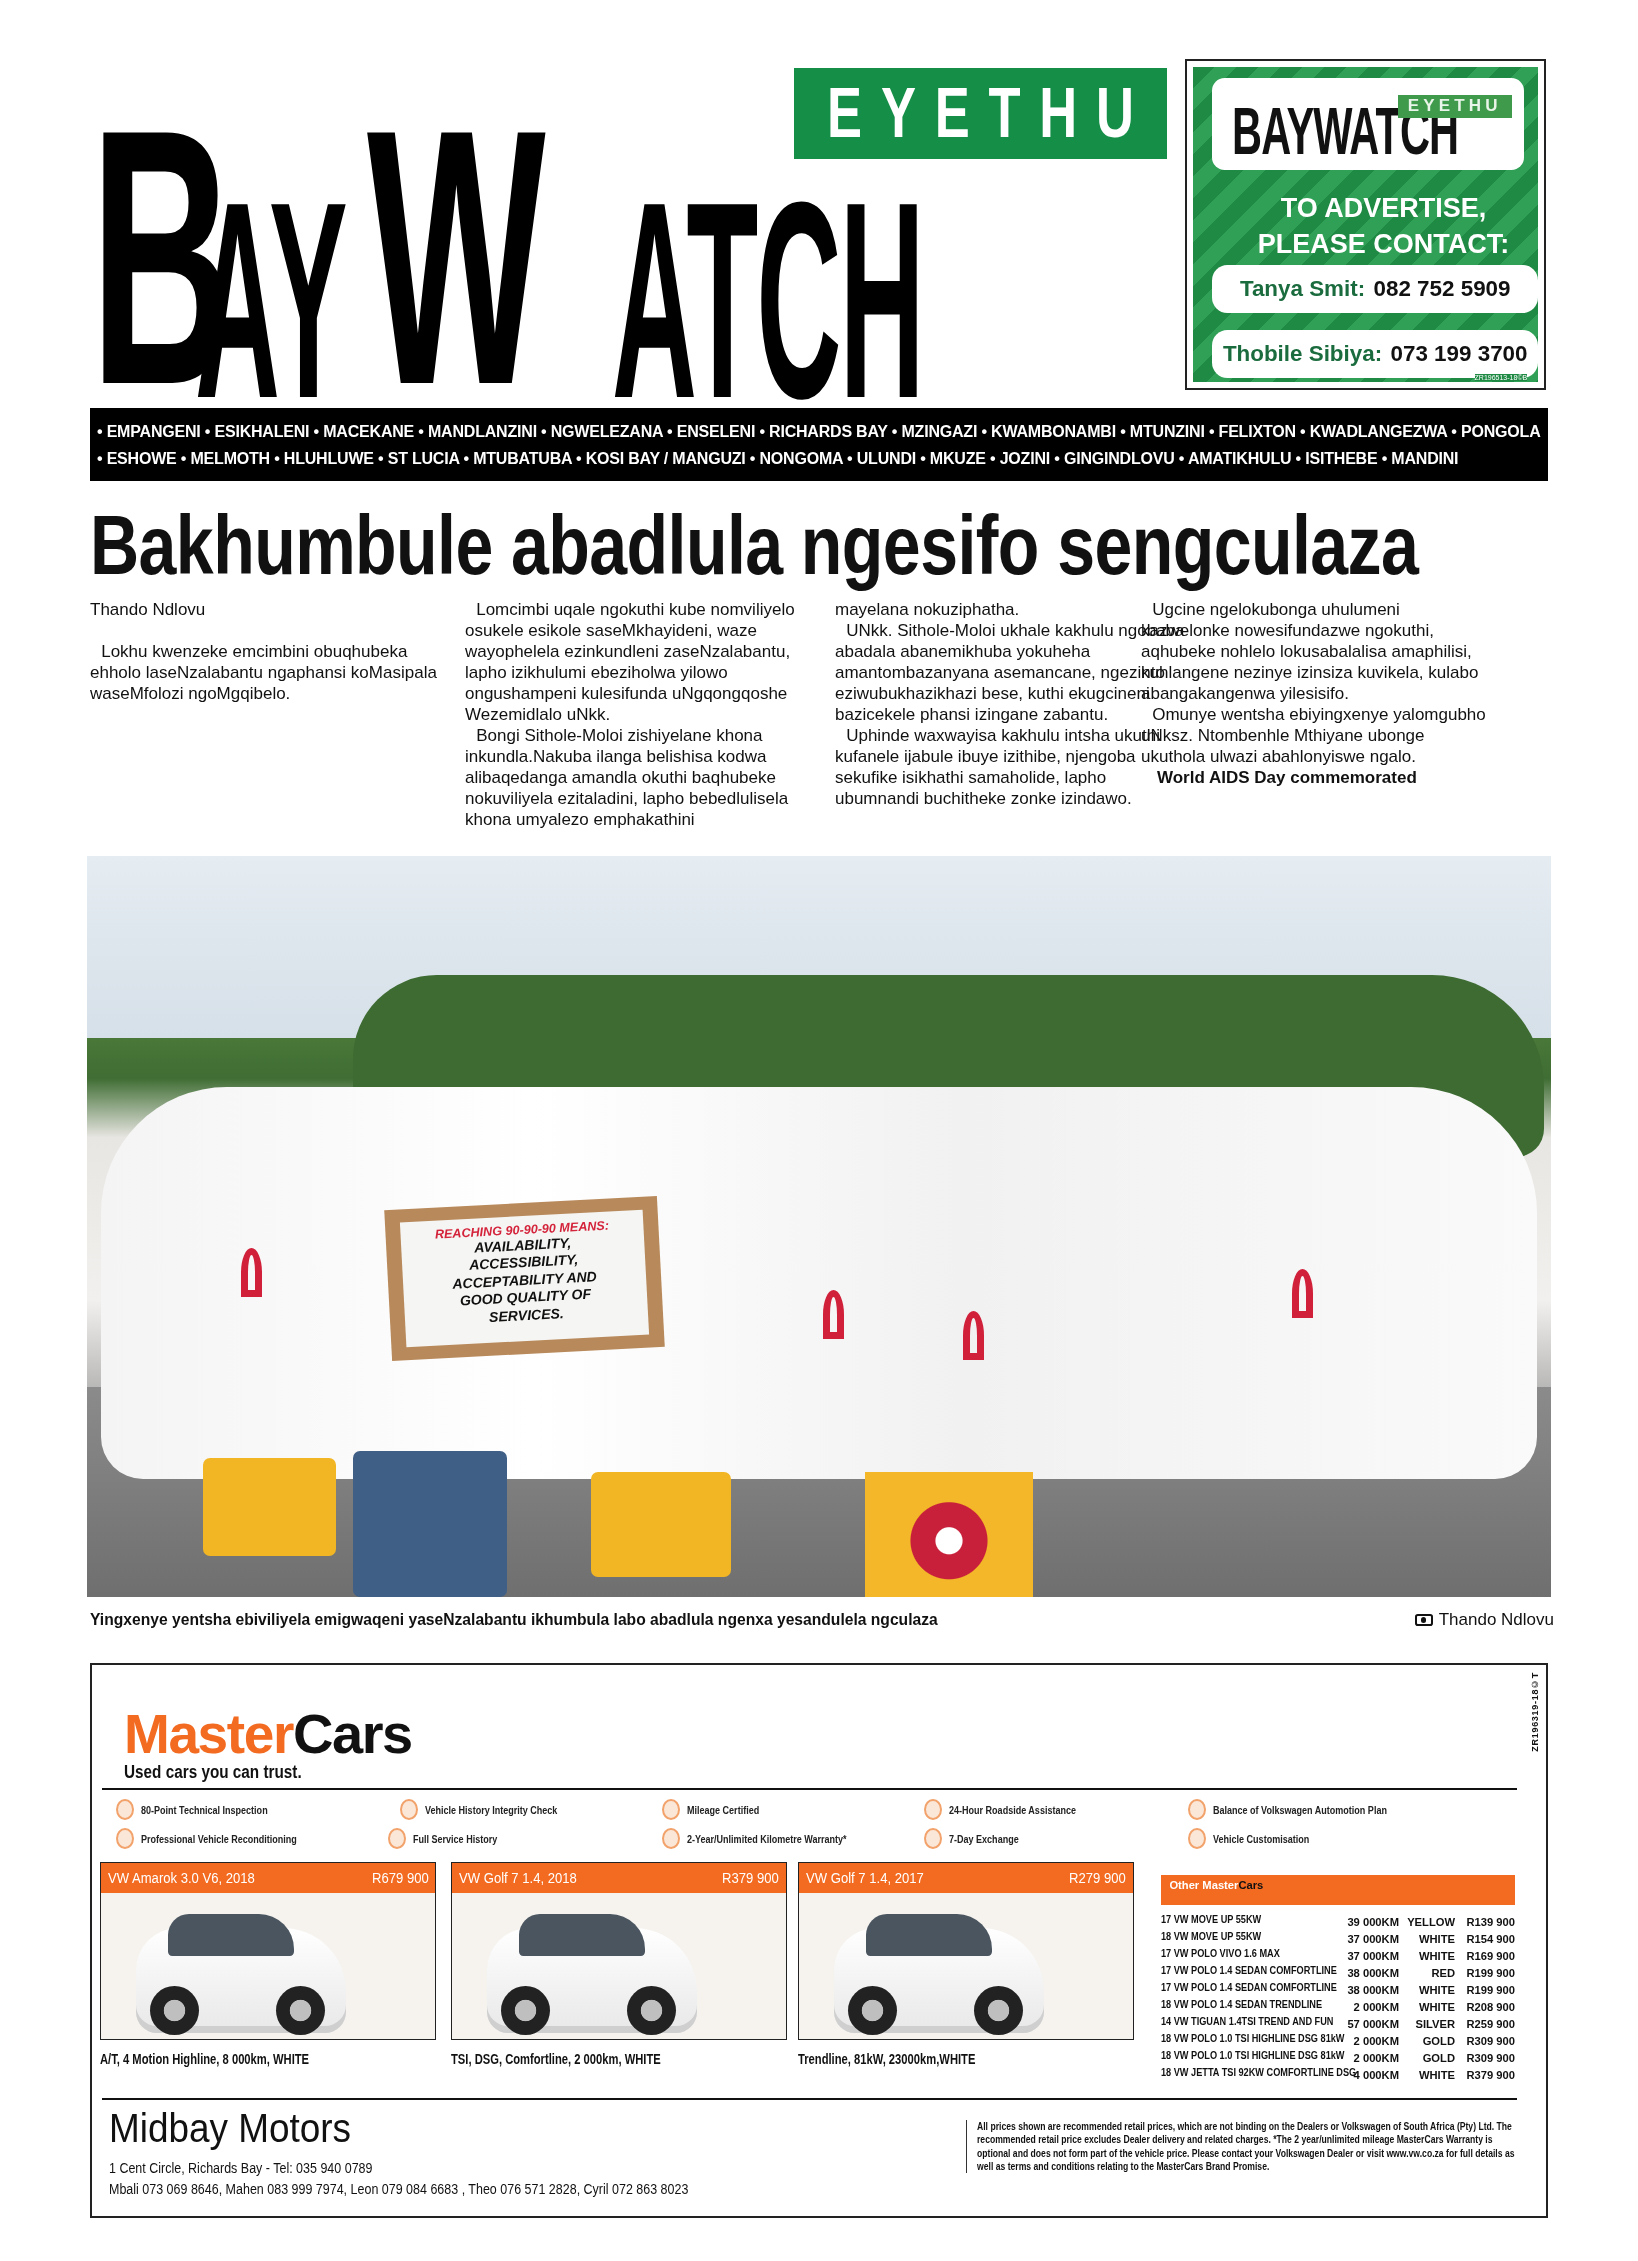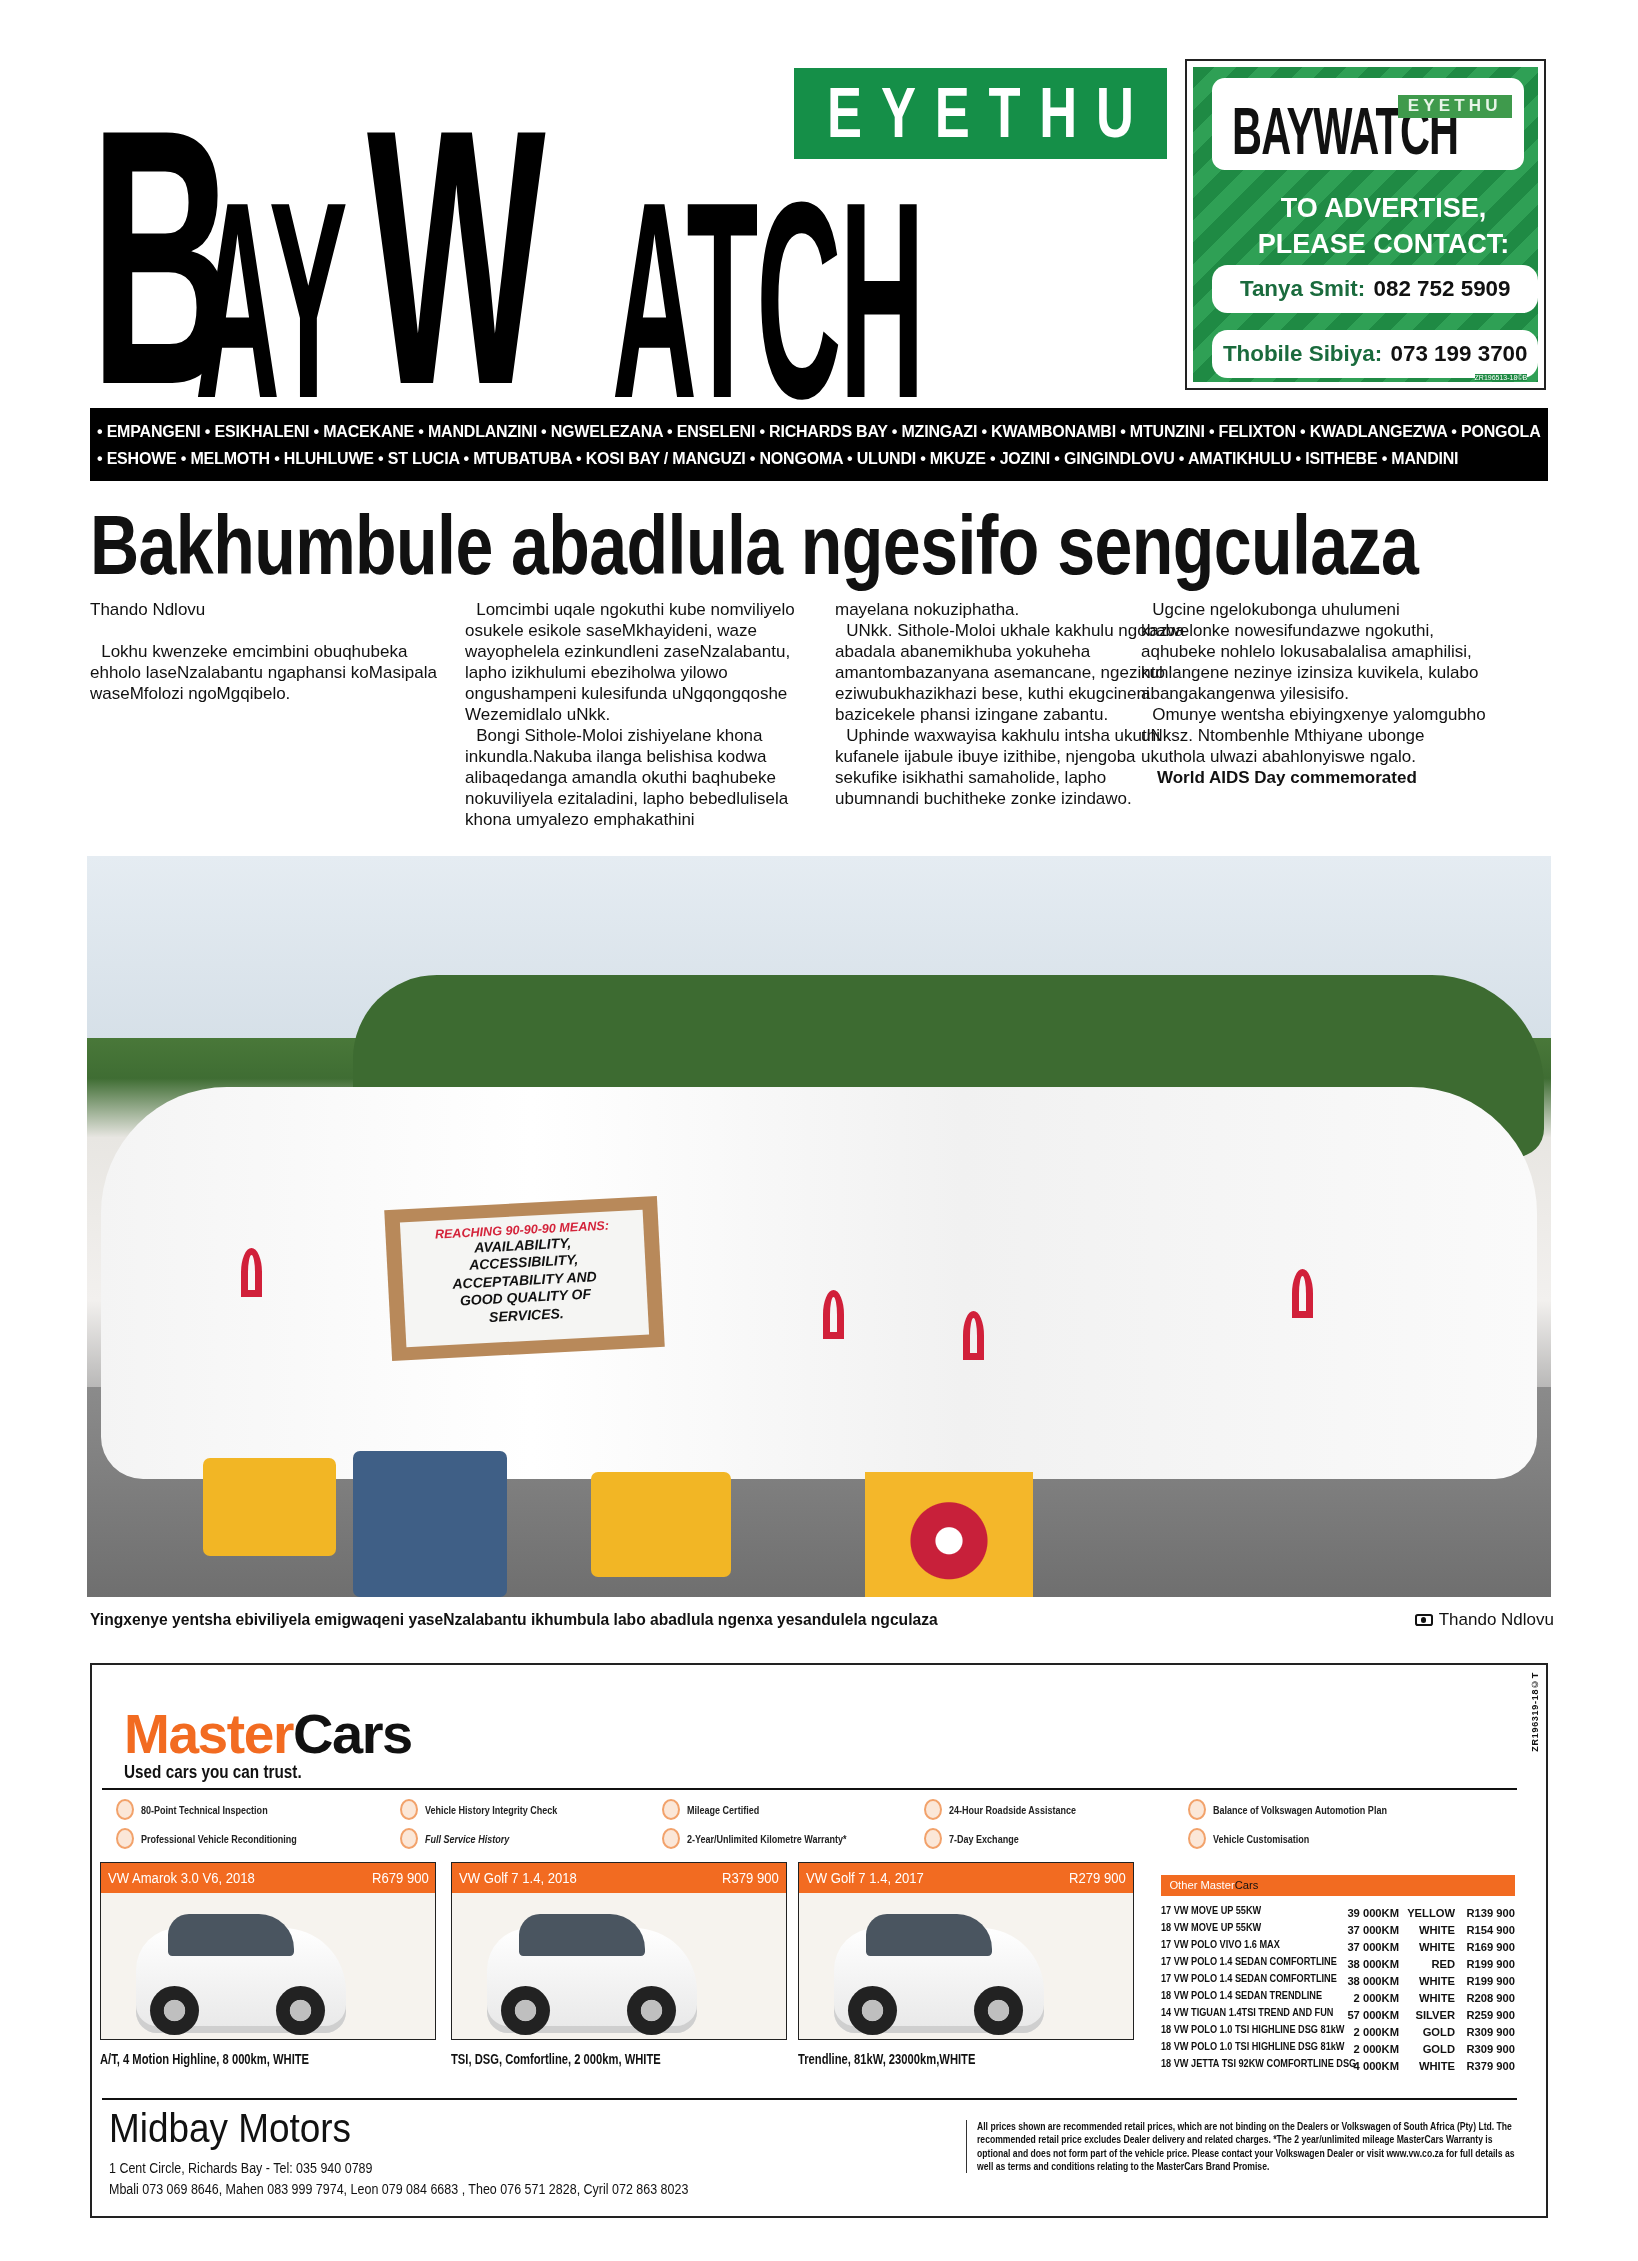--- a/index.html
+++ b/index.html
@@ -111,21 +111,21 @@
   .car-img { height: 147px; background:#f6f3ee; border:1.4px solid #222; border-top:none; position:relative; overflow:hidden; }
   .car-body { position:absolute; left: 35px; top: 35px; width: 210px; height: 105px; background: linear-gradient(180deg,#ffffff,#e8e8e8); border-radius: 42px 63px 21px 21px; box-shadow: inset 0 -7px 0 #cfcfcf; }
   .car-win { position:absolute; left: 67px; top: 21px; width: 126px; height: 42px; background: #4a5560; border-radius: 21px 35px 4.2px 4.2px; }
   .wheel { position:absolute; width: 49px; height: 49px; border-radius:50%; background: radial-gradient(circle,#bfbfbf 0 30%,#222 32%); bottom: 4.2px; }
   .car-desc { margin-top: 11.2px; font-size: 14px; font-weight: 700; transform: scaleX(0.8); transform-origin:left top; white-space:nowrap; }
   .car1 { left: 8.4px; }
   .car2 { left: 359px; }
   .car3 { left: 706px; }
 
   .other { position:absolute; left: 1069px; top: 210px; width: 354px; }
-  .other-head { height: 21px; background:#f26b21; color:#fff; font-size: 11.2px; font-weight: 400; padding: 3.5px 8.4px; }
+  .other-head { height: 30px; background:#f26b21; color:#fff; font-size: 11.2px; font-weight: 700; padding: 3.5px 8.4px; }
   .other-head .c { color:#111; }
   .other-table { margin-top: 8.4px; width: 100%; border-collapse: collapse; font-size: 11.2px; font-weight: 700; }
   .other-table td { padding: 0; height: 17px; white-space: nowrap; }
   .other-table td.m { transform: scaleX(0.82); transform-origin:left center; display:block; width: 168px; }
   .other-table td.k { text-align:right; width: 70px; }
   .other-table td.c { text-align:right; width: 56px; }
   .other-table td.p { text-align:right; width: 60px; }
 
   .mc-rule2 { position:absolute; left: 9.8px; top: 433px; width: 1415px; height: 2.1px; background:#111; }
   .dealer { position:absolute; left: 17px; top: 440px; }
@@ -247,21 +247,21 @@
         <span class="lbl">80-Point Technical Inspection</span>
       </div>
     <div class="feat" style="left:14px; top:29px;">
         <span class="fi"></span>
         <span class="lbl">Professional Vehicle Reconditioning</span>
       </div>
     <div class="feat" style="left:298px; top:0;">
         <span class="fi"></span>
         <span class="lbl">Vehicle History Integrity Check</span>
       </div>
-    <div class="feat" style="left:298px; top:29px;font-style:italic;">
+    <div class="feat" style="left:286px; top:29px;">
         <span class="fi"></span>
         <span class="lbl">Full Service History</span>
       </div>
     <div class="feat" style="left:560px; top:0;">
         <span class="fi"></span>
         <span class="lbl">Mileage Certified</span>
       </div>
     <div class="feat" style="left:560px; top:29px;">
         <span class="fi"></span>
         <span class="lbl">2-Year/Unlimited Kilometre Warranty*</span>

